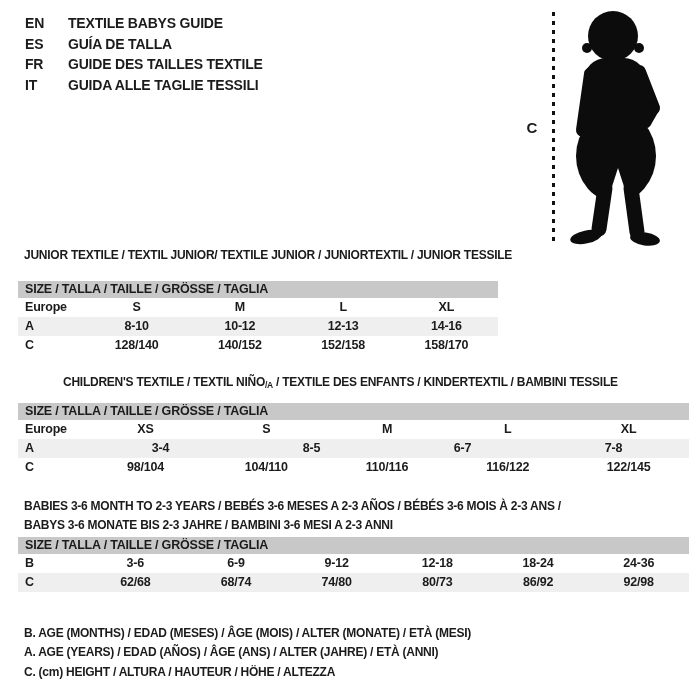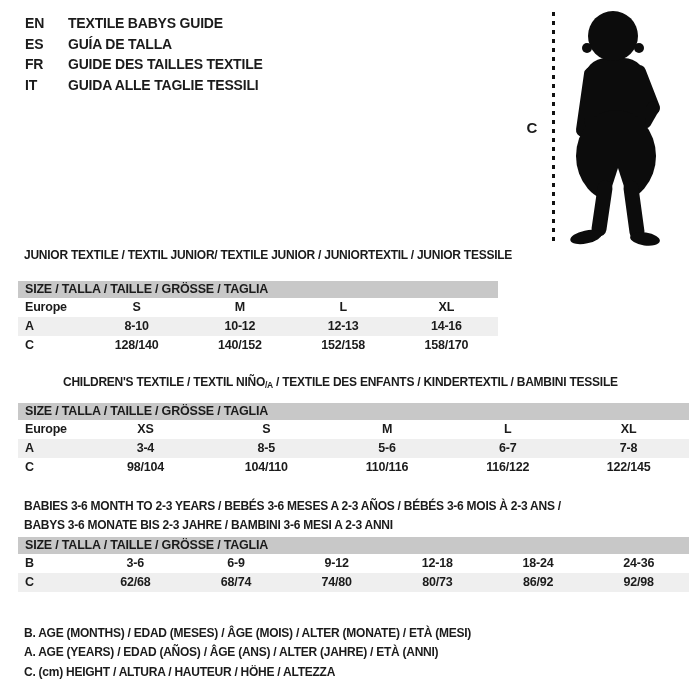--- a/index.html
+++ b/index.html
@@ -122,21 +122,20 @@
       <div class="td">XS</div>
       <div class="td">S</div>
       <div class="td">M</div>
       <div class="td">L</div>
       <div class="td">XL</div>
     </div>
     <div class="tr stripe">
       <div class="tl">A</div>
       <div class="td">3-4</div>
       <div class="td">8-5</div>
-      <div class="td">5-6</div>
       <div class="td">6-7</div>
       <div class="td">7-8</div>
     </div>
     <div class="tr">
       <div class="tl">C</div>
       <div class="td">98/104</div>
       <div class="td">104/110</div>
       <div class="td">110/116</div>
       <div class="td">116/122</div>
       <div class="td">122/145</div>

